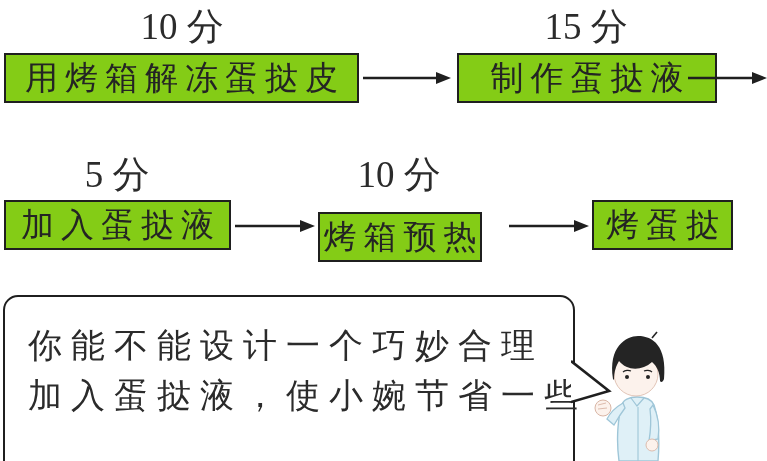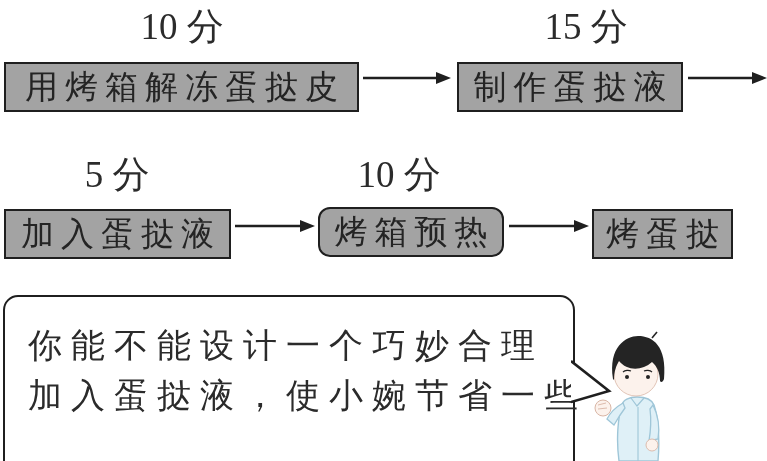--- a/index.html
+++ b/index.html
@@ -18,30 +18,29 @@
     width: 160px;
     text-align: center;
     font-size: 37px;
     color: #2b2b2b;
     white-space: nowrap;
   }
   .step-box {
     position: absolute;
     height: 50px;
     border: 2px solid #1f1f1f;
-    background: #a3a3a3;
+    background: #84cc16;
     display: flex;
     align-items: center;
     justify-content: center;
     font-size: 33px;
     letter-spacing: 7px;
     white-space: nowrap;
     color: #242424;
     padding-left: 7px; 
-    margin-top: 9px;
   }
   .arrow { position: absolute; height: 16px; }
   #bubble {
     position: absolute;
     left: 3px; top: 295px;
     width: 572px; height: 180px;
     border: 2.5px solid #1f1f1f;
     border-radius: 15px;
     background: #ffffff;
     padding: 24px 16px 0 23px;
@@ -63,37 +62,37 @@
 
   <div class="duration-label" style="left:102px; top:2px;">10 分</div>
   <div class="step-box" style="left:4px; top:53px; width:355px;">用烤箱解冻蛋挞皮</div>
 
   <svg class="arrow" style="left:363px; top:70px;" width="88" height="16">
     <line x1="0" y1="8" x2="74" y2="8" stroke="#1f1f1f" stroke-width="2.6"></line>
     <polygon points="73,2 88,8 73,14" fill="#1f1f1f"></polygon>
   </svg>
 
   <div class="duration-label" style="left:506px; top:2px;">15 分</div>
-  <div class="step-box" style="left:457px; top:53px; width:226px;">制作蛋挞液</div>
+  <div class="step-box" style="left:457px; top:53px; width:260px;">制作蛋挞液</div>
 
   <svg class="arrow" style="left:688px; top:70px;" width="79" height="16">
     <line x1="0" y1="8" x2="65" y2="8" stroke="#1f1f1f" stroke-width="2.6"></line>
     <polygon points="64,2 79,8 64,14" fill="#1f1f1f"></polygon>
   </svg>
 
   <div class="duration-label" style="left:37px; top:150px;">5 分</div>
   <div class="step-box" style="left:4px; top:200px; width:227px;">加入蛋挞液</div>
 
   <svg class="arrow" style="left:235px; top:218px;" width="80" height="16">
     <line x1="0" y1="8" x2="66" y2="8" stroke="#1f1f1f" stroke-width="2.6"></line>
     <polygon points="65,2 80,8 65,14" fill="#1f1f1f"></polygon>
   </svg>
 
   <div class="duration-label" style="left:319px; top:150px;">10 分</div>
-  <div class="step-box" style="left:318px; top:198px; width:186px;border-radius:12px;">烤箱预热</div>
+  <div class="step-box" style="left:318px; top:212px; width:164px;">烤箱预热</div>
 
   <svg class="arrow" style="left:509px; top:218px;" width="80" height="16">
     <line x1="0" y1="8" x2="66" y2="8" stroke="#1f1f1f" stroke-width="2.6"></line>
     <polygon points="65,2 80,8 65,14" fill="#1f1f1f"></polygon>
   </svg>
 
   <div class="step-box" style="left:592px; top:200px; width:141px;text-align:right;">烤蛋挞</div>
 
   <div id="bubble">
     <div class="bubble-line">你能不能设计一个巧妙合理</div>

